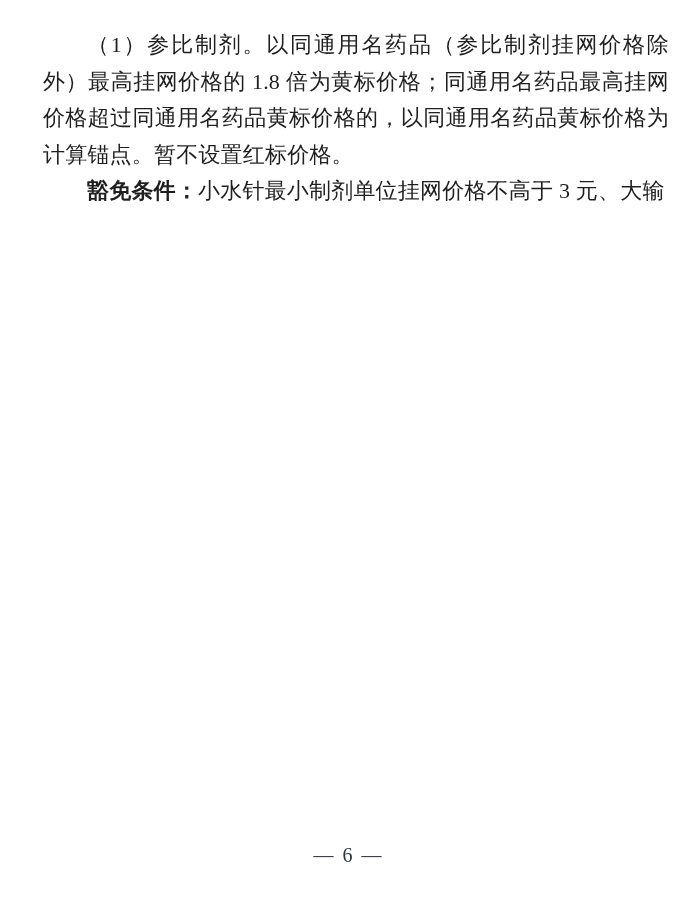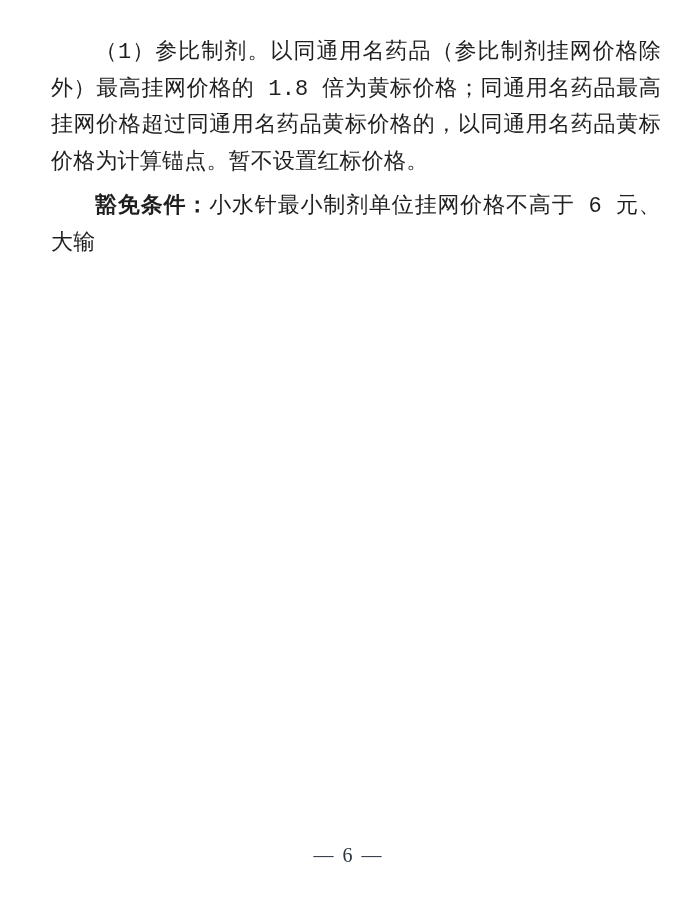--- a/index.html
+++ b/index.html
@@ -21,24 +21,23 @@
     left: 43px;
     top: 27px;
     width: 626px;
     font-size: 22px;
     line-height: 36.5px;
     text-align: justify;
     text-justify: inter-character;
     letter-spacing: 0.2px;
   }
   .content p {
-    margin: 8px;
+    margin: 0;
     padding: 0;
     text-indent: 2em;
-    font-family: Liberation Mono, monospace;
   }
   .lead-bold {
     font-weight: bold;
   }
   .page-number {
     position: absolute;
     left: 0;
     top: 843px;
     width: 100%;
     text-align: center;
@@ -47,16 +46,16 @@
     color: #2d3442;
     letter-spacing: 2px;
   }
 </style>
 </head>
 <body>
 
 <div class="page">
   <div class="content">
     <p>（1）参比制剂。以同通用名药品（参比制剂挂网价格除外）最高挂网价格的 1.8 倍为黄标价格；同通用名药品最高挂网价格超过同通用名药品黄标价格的，以同通用名药品黄标价格为计算锚点。暂不设置红标价格。</p>
-    <p><span class="lead-bold">豁免条件：</span><span>小水针最小制剂单位挂网价格不高于 6 元、大输</span></p>
+    <p><span class="lead-bold">豁免条件：</span><span>小水针最小制剂单位挂网价格不高于 3 元、大输</span></p>
   </div>
   <div class="page-number">— 6 —</div>
 </div>
 
 </body></html>

